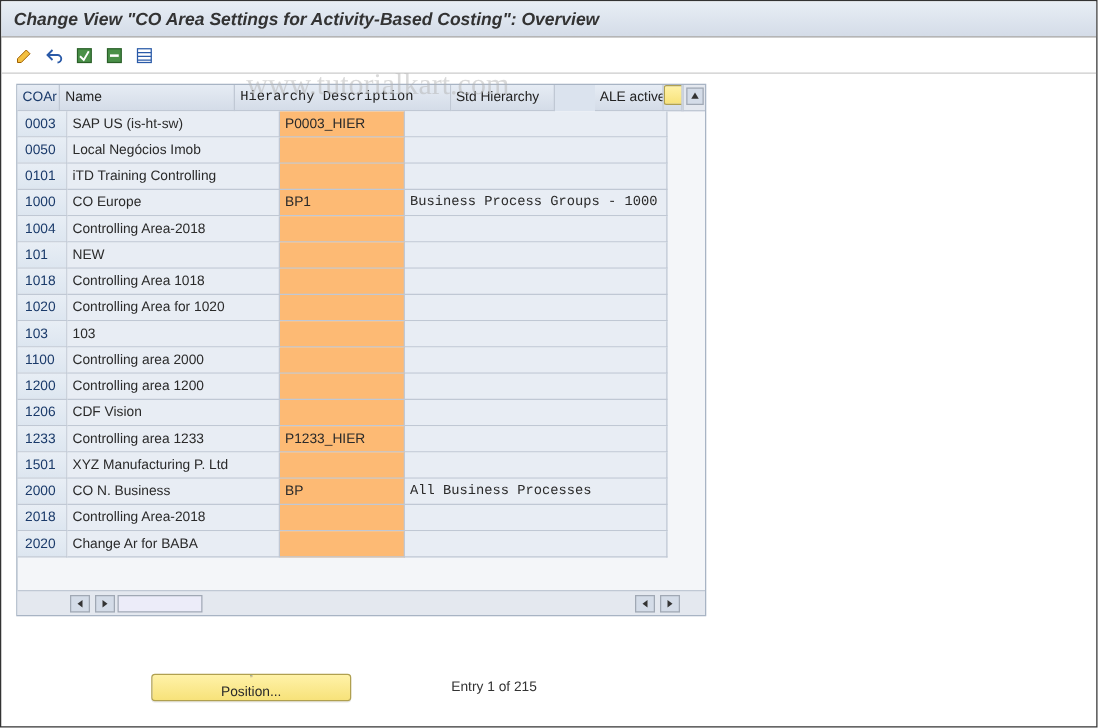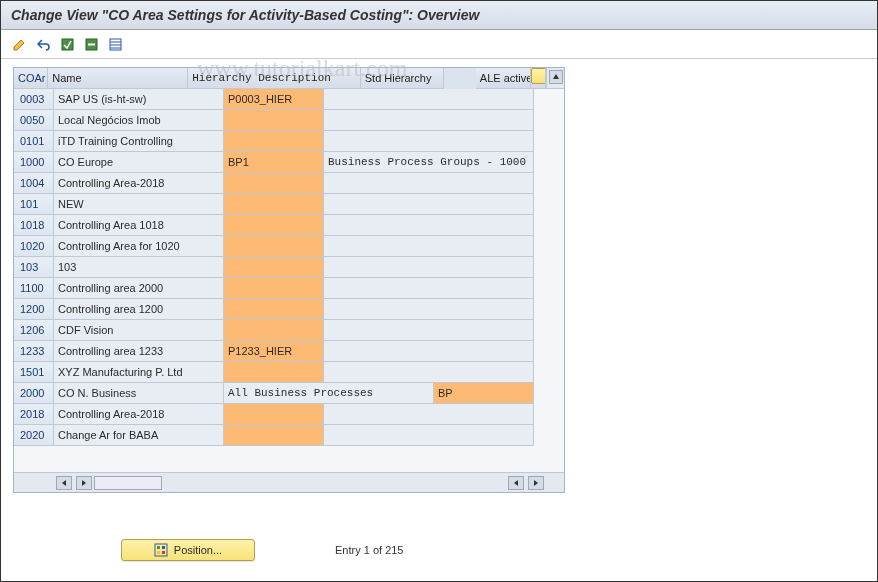--- a/index.html
+++ b/index.html
@@ -110,27 +110,28 @@
     bottom: 20px;
     display: flex;
     align-items: center;
     gap: 80px;
   }
   .pos-btn {
     display:flex; align-items:center;
     background:linear-gradient(#fff2a8,#f7e27a);
     border:1px solid #b0a050;
     border-radius:3px;
-    height:22px; width:134px;
+    height:22px; width:160px;
     padding:0 8px;
     cursor:pointer;
     color:#2a2a2a;
     box-shadow: 0 1px 0 rgba(0,0,0,.1);
     justify-content: center;
     gap:6px;
+    flex-direction:column;
   }
   .entry-text { color:#333; font-size:11px; }
   svg { display:block; }
   .cfg-icon { background:linear-gradient(#fff2a8,#f7e27a); width:16px; height:16px; border:1px solid #b0a050; border-radius:2px; }
 </style>
 </head>
 <body>
 
 <div class="title-bar">Change View "CO Area Settings for Activity-Based Costing": Overview</div>
 
@@ -298,22 +299,22 @@
           <div class="gcell col-coar">1501</div>
           <div class="gcell col-name ro">XYZ Manufacturing P. Ltd</div>
           <div class="gcell col-stdh inp"></div>
           <div class="gcell col-hdesc ro"></div>
           <div class="gcell col-ale chk"><input type="checkbox" style=""></div>
           <div class="gcell col-cfg"></div>
         </div>
         <div class="grid-row">
           <div class="gcell col-coar">2000</div>
           <div class="gcell col-name ro">CO N. Business</div>
+          <div class="gcell col-stdh inp">BP</div>
           <div class="gcell col-hdesc ro">All Business Processes</div>
-          <div class="gcell col-stdh inp">BP</div>
           <div class="gcell col-ale chk"><input type="checkbox" style=""></div>
           <div class="gcell col-cfg"></div>
         </div>
         <div class="grid-row">
           <div class="gcell col-coar">2018</div>
           <div class="gcell col-name ro">Controlling Area-2018</div>
           <div class="gcell col-stdh inp"></div>
           <div class="gcell col-hdesc ro"></div>
           <div class="gcell col-ale chk"><input type="checkbox" style=""></div>
           <div class="gcell col-cfg"></div>

